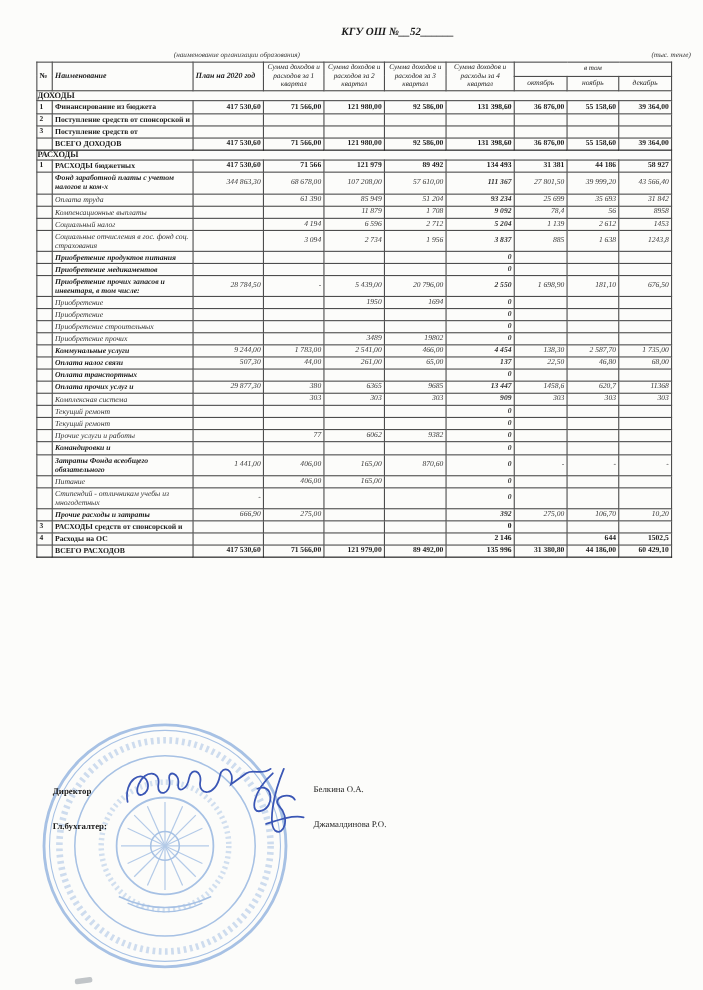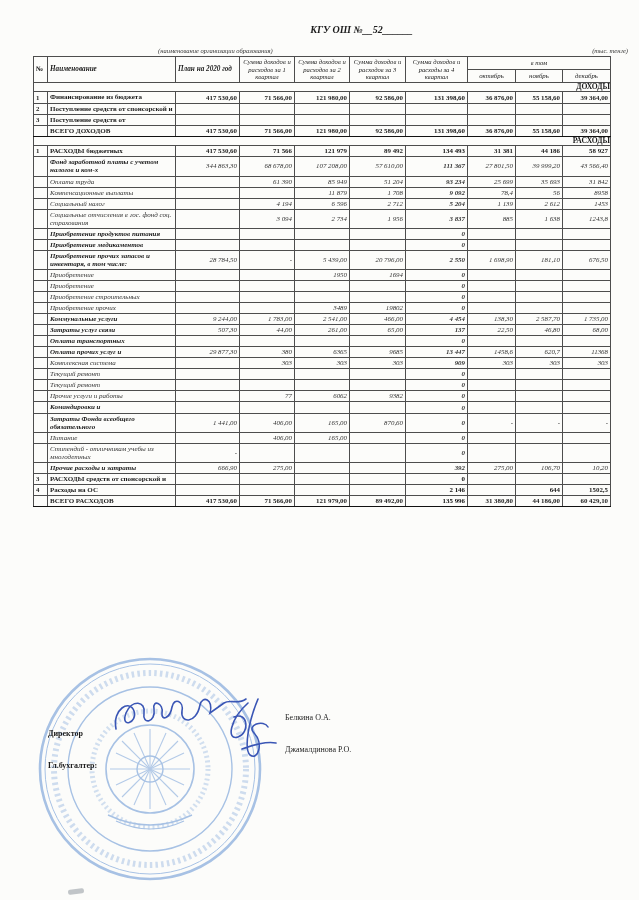--- a/index.html
+++ b/index.html
@@ -30,35 +30,35 @@
   }
   th{font-weight:normal;}
   .h-top{font-size:6.5px;font-style:italic;}
   .h-num{font-weight:bold;font-size:7px;vertical-align:bottom;text-align:left;}
   .h-name,.h-plan{font-weight:bold;font-style:italic;font-size:7.2px;text-align:left;}
   .h-q{font-style:italic;font-size:6.6px;text-align:center;color:#222;}
   .h-m{font-style:italic;font-size:6.8px;text-align:center;}
   td.num{text-align:left;vertical-align:top;font-weight:bold;font-size:6.8px;padding-left:1px;}
   td.lbl{text-align:left;vertical-align:top;font-size:7px;}
   td.val{text-align:right;font-size:6.9px;white-space:nowrap;}
-  tr.r-section td{font-weight:bold;text-align:right;font-size:7.6px;padding:0;font-family:Liberation Serif, serif;}
+  tr.r-section td{font-weight:bold;text-align:left;font-size:7.6px;padding:0;font-family:Liberation Serif, serif;}
   tr.r-bold td.lbl{font-weight:bold;margin-left:37px;}
   tr.r-bold td.val{font-weight:bold;}
   tr.r-bolditalic td.lbl{font-weight:bold;font-style:italic;}
   tr.r-bolditalic td.val{font-style:italic;color:#333;}
   tr.r-italic td.lbl{font-style:italic;color:#333;}
   tr.r-italic td.val{font-style:italic;color:#333;}
   tr.r-total td{font-weight:bold;}
   tr.r-total td.lbl{text-align:left;}
   td.val.c4{font-weight:bold;font-style:normal;color:#111;}
   tr.sep td{border-top:1.6px solid #111;}
   tr.r-total td{border-top:1.6px solid #111;border-bottom:1.6px solid #111;}
   
   .footer{position:absolute;left:48px;top:705px;width:560px;height:190px;}
-  .flabel{position:absolute;font-weight:bold;font-size:8px;margin-top:14px;}
+  .flabel{position:absolute;font-weight:bold;font-size:8px;}
   .fname{position:absolute;font-size:8px;color:#222;}
   .sig{position:absolute;pointer-events:none;}
   
   .stamp{position:absolute;left:30px;top:645px;width:240px;height:248px;opacity:.6;pointer-events:none;}
   .artifact{position:absolute;left:68px;top:889px;width:16px;height:5px;background:#8f979e;opacity:.55;border-radius:2px;transform:rotate(-8deg);}
 </style>
 </head>
 <body>
 
 <div class="page">
@@ -319,21 +319,21 @@
           <td class="val c1">1 783,00</td>
           <td class="val c2">2 541,00</td>
           <td class="val c3">466,00</td>
           <td class="val c4">4 454</td>
           <td class="val c5">138,30</td>
           <td class="val c6">2 587,70</td>
           <td class="val c7">1 735,00</td>
         </tr>
         <tr class="r-bolditalic">
           <td class="num"></td>
-          <td class="lbl">Затраты услуг связи</td>
+          <td class="lbl">Оплата налог связи</td>
           <td class="val c0">507,30</td>
           <td class="val c1">44,00</td>
           <td class="val c2">261,00</td>
           <td class="val c3">65,00</td>
           <td class="val c4">137</td>
           <td class="val c5">22,50</td>
           <td class="val c6">46,80</td>
           <td class="val c7">68,00</td>
         </tr>
         <tr class="r-bolditalic">

